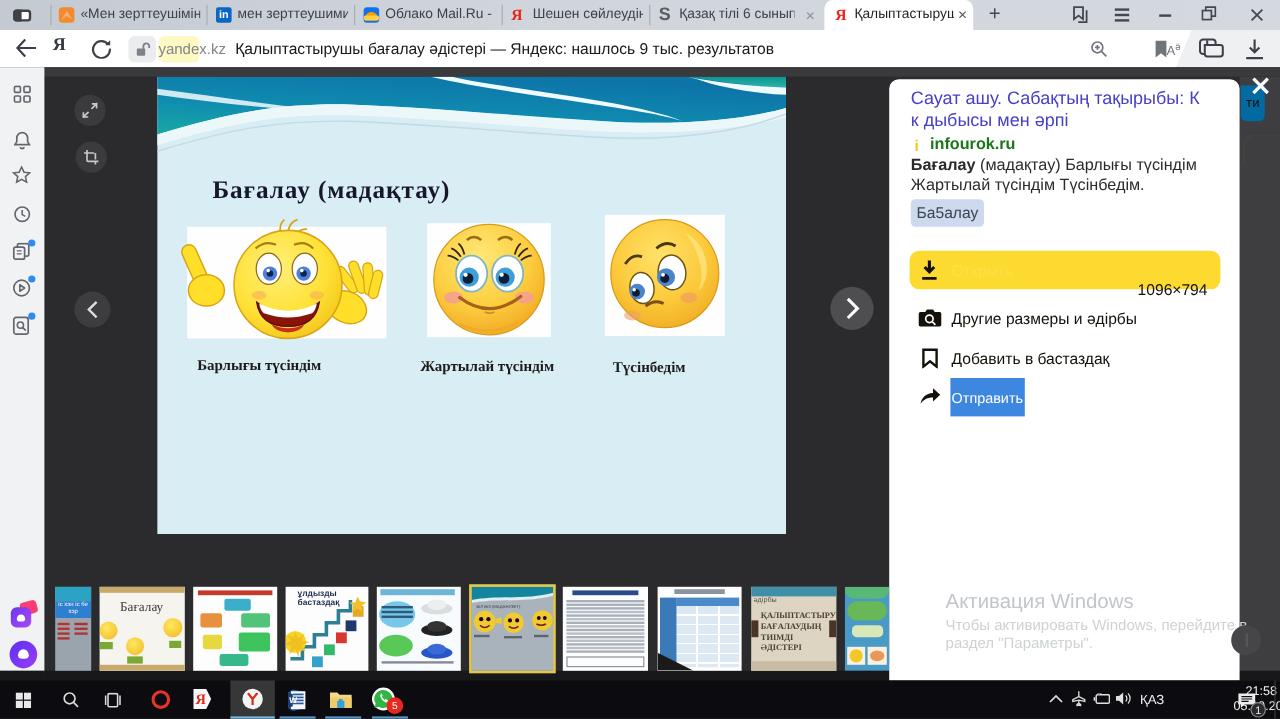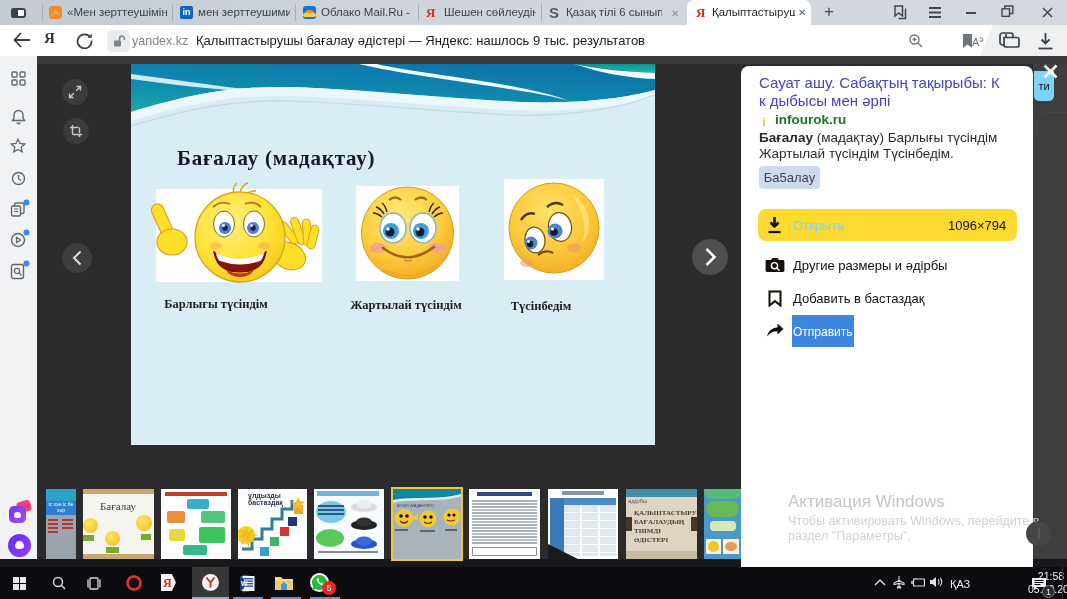--- a/index.html
+++ b/index.html
@@ -61,21 +61,21 @@
 <div class="abs" style="left:44px;top:30px;font-size:15px;font-weight:bold;color:#33383e;font-family:'Liberation Serif',serif">Я</div>
 <svg class="abs" style="left:76px;top:32px" width="17" height="17" viewBox="0 0 17 17">
     <path d="M14.2 5.2A7 7 0 1 0 15.5 8.5" stroke="#3c4148" stroke-width="1.8" fill="none"></path>
     <path d="M15.8 1.5v4.2h-4.2z" fill="#3c4148"></path>
   </svg>
 <div class="abs" style="left:107px;top:30px;width:23px;height:22px;background:#ebecee;border-radius:5px"></div>
 <svg class="abs" style="left:113px;top:35px" width="13" height="13" viewBox="0 0 13 13">
     <rect x="1" y="5.5" width="7" height="6" rx="1" fill="#7e8288"></rect>
     <path d="M6.5 6V3.5a2.4 2.4 0 0 1 4.8 0V5" stroke="#7e8288" stroke-width="1.5" fill="none"></path>
   </svg>
-<div class="abs" style="left:132px;top:30px;width:34px;height:22px;background:#ffffff;border-radius:5px;font-size:12.5px;color:#80848a;text-align:center;line-height:22px">yandex.kz</div>
+<div class="abs" style="left:132px;top:30px;width:34px;height:22px;background:#fef9c3;border-radius:5px;font-size:12.5px;color:#80848a;text-align:center;line-height:22px">yandex.kz</div>
 <div class="abs" style="left:196px;top:33px;font-size:13px;color:#17191c">Қалыптастырушы бағалау әдістері — Яндекс: нашлось 9 тыс. результатов</div>
 <svg class="abs" style="left:908px;top:33px" width="16" height="16" viewBox="0 0 16 16">
     <circle cx="6.5" cy="6.5" r="4.5" stroke="#70757c" stroke-width="1.4" fill="none"></circle>
     <path d="M10 10l4 4M4.5 6.5h4M6.5 4.5v4" stroke="#70757c" stroke-width="1.4"></path>
   </svg>
 <div class="abs" style="left:972px;top:35px;font-size:11px;color:#70757c">A<span style="font-size:8px;vertical-align:4px">ӛ</span></div>
 <svg class="abs" style="left:961px;top:33px" width="13" height="16" viewBox="0 0 13 16">
     <path d="M2 1h9v14l-4.5-3.6L2 15z" fill="#70757c"></path>
   </svg>
 <svg class="abs" style="left:999px;top:31px" width="26" height="20" viewBox="0 0 26 20">
@@ -271,41 +271,41 @@
 <div class="abs" style="left:759px;top:74px;width:262px;font-size:15px;line-height:18px;color:#4740c8">Сауат ашу. Сабақтың тақырыбы: К<br>к дыбысы мен әрпі</div>
 <div class="abs" style="left:762px;top:113px;width:8px;height:13px;overflow:hidden"><span style="font-size:13px;font-weight:bold;color:#f5c518">i</span></div>
 <div class="abs" style="left:775px;top:112px;font-size:13.5px;font-weight:bold;color:#187818">infourok.ru</div>
 <div class="abs" style="left:759px;top:130px;width:265px;font-size:13.5px;line-height:15.5px;color:#2b2b2b"><b>Бағалау</b> (мадақтау) Барлығы түсіндім Жартылай түсіндім Түсінбедім.</div>
 <div class="abs" style="left:759px;top:166px;width:61px;height:23px;background:#ccd9ef;border-radius:4px;font-size:13px;color:#3f4450;text-align:center;line-height:23px">Ба5алау</div>
 <div class="abs" style="left:758px;top:209px;width:259px;height:32px;background:#fcda30;border-radius:8px"></div>
 <svg class="abs" style="left:767px;top:216px" width="15" height="18" viewBox="0 0 15 18">
     <path d="M7.5 1v9M3.5 6.5l4 4 4-4" stroke="#14100a" stroke-width="2.6" fill="none"></path>
     <path d="M1.5 16h12" stroke="#14100a" stroke-width="2.2"></path>
   </svg>
-<div class="abs" style="left:793px;top:218px;font-size:13px;color:#7dd3fc">Открыть</div>
-<div class="abs" style="left:948px;top:218px;font-size:13px;color:#14100a">1096×794</div>
+<div class="abs" style="left:793px;top:218px;font-size:13px;color:#fde047">Открыть</div>
+<div class="abs" style="left:948px;top:234px;font-size:13px;color:#14100a">1096×794</div>
 <svg class="abs" style="left:765px;top:257px" width="20" height="16" viewBox="0 0 20 16">
     <path d="M2 3h4l1.5-2h5L14 3h4a1.4 1.4 0 0 1 1.4 1.4v9.2A1.4 1.4 0 0 1 18 15H2A1.4 1.4 0 0 1 .6 13.6V4.4A1.4 1.4 0 0 1 2 3z" fill="#14100a"></path>
     <circle cx="9.5" cy="8.7" r="3.1" fill="none" stroke="#fff" stroke-width="1.4"></circle>
     <path d="M12 11.2l2.5 2.5" stroke="#fff" stroke-width="1.4"></path>
   </svg>
 <div class="abs" style="left:793px;top:258px;font-size:13px;color:#14100a">Другие размеры и әдірбы</div>
 <svg class="abs" style="left:768px;top:290px" width="14" height="17" viewBox="0 0 14 17">
     <path d="M1.5 1.5h11v14l-5.5-4.4L1.5 15.5z" fill="none" stroke="#14100a" stroke-width="2"></path>
   </svg>
 <div class="abs" style="left:793px;top:291px;font-size:13px;color:#14100a">Добавить в бастаздақ</div>
 <div class="abs" style="left:792px;top:315px;width:62px;height:32px;background:#3e87e0"></div>
 <svg class="abs" style="left:766px;top:322px" width="19" height="18" viewBox="0 0 19 18">
     <path d="M11.5 1.5l6 5.5-6 5.5V9.3C7 9.3 3.5 11 1.2 14.6 1.6 9.5 5.8 5.6 11.5 5.4z" fill="#14100a"></path>
   </svg>
 <div class="abs" style="left:793px;top:325px;font-size:12px;color:#fff">Отправить</div>
 <div class="abs" style="left:788px;top:492px;font-size:17px;color:#c2c6ca">Активация Windows</div>
 <div class="abs" style="left:788px;top:514px;font-size:12.5px;line-height:15px;color:#ced2d5;width:256px">Чтобы активировать Windows, перейдите в раздел "Параметры".</div>
 
-<div class="abs" style="left:1034px;top:71px;width:20px;height:30px;background:#7dd3fc;border-radius:0 0 5px 5px;color:#14120a;font-size:11px;text-align:center;line-height:30px;overflow:hidden">ти</div>
+<div class="abs" style="left:1034px;top:71px;width:20px;height:30px;background:#0369a1;border-radius:0 0 5px 5px;color:#14120a;font-size:11px;text-align:center;line-height:30px;overflow:hidden">ти</div>
 <svg class="abs" style="left:1043px;top:64px" width="15" height="15" viewBox="0 0 15 15">
     <path d="M1.5 1.5l12 12M13.5 1.5l-12 12" stroke="#fdfdfd" stroke-width="2.7"></path>
   </svg>
 <div class="abs" style="left:1026px;top:521px;width:25px;height:25px;border-radius:50%;background:#464648"></div>
 <div class="abs" style="left:1038px;top:528px;width:2px;height:11px;background:#57575a"></div>
 <div class="abs" style="left:1036px;top:112px;width:40px;height:26px;border:1px solid #464648;border-radius:10px 0 0 0;border-right:none;border-bottom:none"></div>
 
 <div class="abs" style="left:46px;top:489px;width:30px;height:70px;overflow:hidden;background:#9aa4ac">
  <div class="abs" style="left:0;top:0;width:30px;height:12px;background:#2ba3c4"></div>
  <div class="abs" style="left:0;top:12px;width:30px;height:14px;background:#2e7fd0;color:#fff;font-size:5px;line-height:6px;text-align:center">іс хэн іс бе хэр</div>

